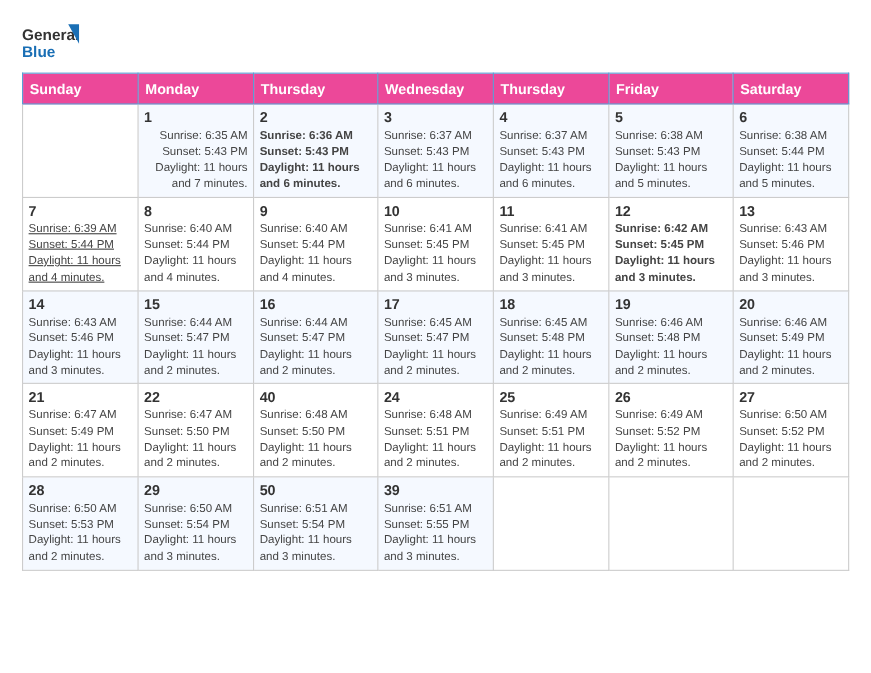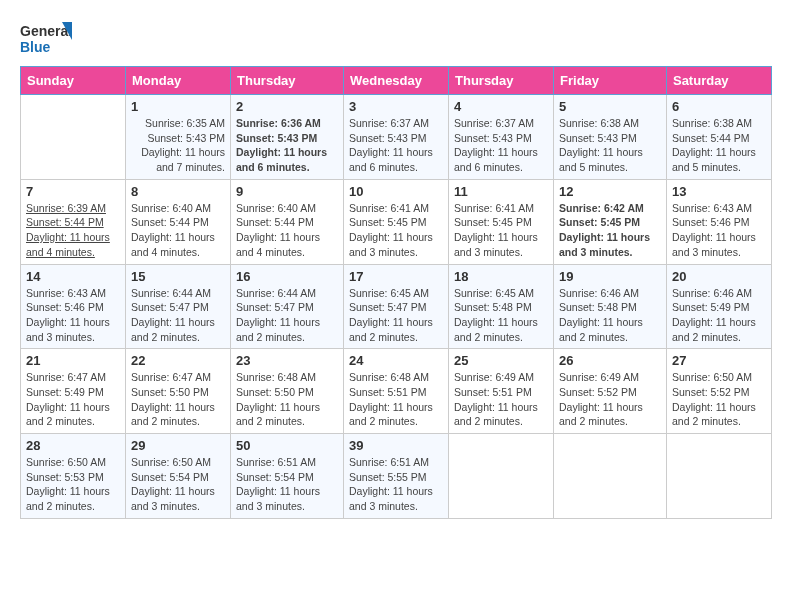--- a/index.html
+++ b/index.html
@@ -263,21 +263,21 @@
 and 2 minutes.</div>
         </td>
         <td>
           <span class="day-number">22</span>
           <div class="day-info" style="white-space: pre-line;">Sunrise: 6:47 AM
 Sunset: 5:50 PM
 Daylight: 11 hours
 and 2 minutes.</div>
         </td>
         <td>
-          <span class="day-number">23</span>
+          <span class="day-number">40</span>
           <div class="day-info" style="white-space: pre-line;">Sunrise: 6:48 AM
 Sunset: 5:50 PM
 Daylight: 11 hours
 and 2 minutes.</div>
         </td>
         <td>
           <span class="day-number">24</span>
           <div class="day-info" style="white-space: pre-line;">Sunrise: 6:48 AM
 Sunset: 5:51 PM
 Daylight: 11 hours

